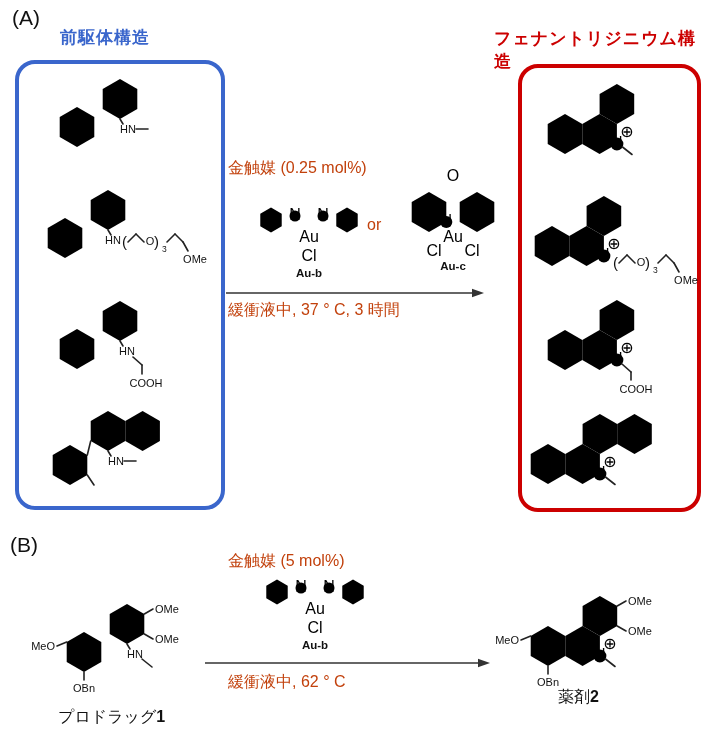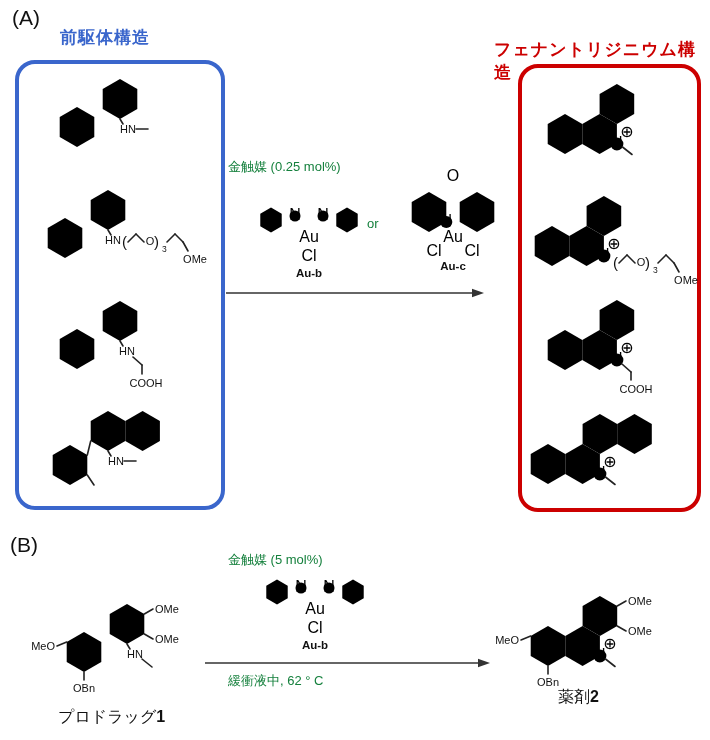--- a/index.html
+++ b/index.html
@@ -2,21 +2,21 @@
 <html><head>
 <meta charset="utf-8">
 <style>
   html,body{margin:0;padding:0;background:#fff;}
   #canvas{position:relative;width:710px;height:740px;background:#fff;overflow:hidden;
           font-family:"Liberation Sans",sans-serif;color:#111;}
   .abs{position:absolute;}
   .panel-label{font-size:21px;color:#111;}
   .box-title{font-size:17px;font-weight:bold;letter-spacing:1px;}
   .rbox{position:absolute;border-radius:20px;}
-  .jp{font-size:13px;color:#15803d;white-space:nowrap;}
+  .jp{font-size:16px;color:#c2410c;white-space:nowrap;}
   .cmpd{font-size:16px;color:#111;white-space:nowrap;text-align:right;}
   svg.struct{position:absolute;overflow:visible;}
   svg.struct line, svg.struct polygon, svg.struct polyline{
       stroke:#222;stroke-width:1.6;fill:none;stroke-linejoin:round;stroke-linecap:round;}
   svg.struct text{fill:#111;stroke:none;font-family:"Liberation Sans",sans-serif;font-size:11px;}
   svg.struct text.sub{font-size:8.5px;}
   svg.struct text.par{font-size:15px;}
   svg.struct text.lbl{font-weight:bold;font-size:11.5px;}
   svg.arrow line{stroke:#333;stroke-width:1.6;}
   svg.arrow polygon{fill:#333;stroke:none;}
@@ -100,21 +100,21 @@
         <text x="19" y="26" text-anchor="middle">Cl</text>
       </g>
     </defs>
   </svg>
 
   <div class="abs panel-label" style="left:12px;top:6px">(A)</div>
 
   <div class="abs box-title" style="left:60px;top:26px;color:#3a66cc">前駆体構造</div>
   <div class="rbox" style="left:15px;top:60px;width:202px;height:442px;border:4.5px solid #3a66cc"></div>
 
-  <div class="abs box-title" style="left:494px;top:38px;color:#cc0000">フェナントリジニウム構造</div>
+  <div class="abs box-title" style="left:494px;top:27px;color:#cc0000">フェナントリジニウム構造</div>
   <div class="rbox" style="left:518px;top:64px;width:175px;height:440px;border:4.5px solid #cc0000"></div>
 
   <svg class="struct" style="left:35px;top:75px" width="180" height="100" viewBox="0 0 180 100">
     <use href="#biph" transform="translate(42,52)"></use>
     <line x1="85" y1="44" x2="88" y2="49"></line>
     <text x="93" y="58" text-anchor="middle">HN</text>
     <line x1="101" y1="54" x2="113" y2="54"></line>
   </svg>
 
   <svg class="struct" style="left:25px;top:182px" width="200" height="118" viewBox="0 0 200 118">
@@ -166,20 +166,21 @@
   <svg class="struct" style="left:398px;top:178px" width="110" height="105" viewBox="0 0 110 105">
     <use href="#auc" transform="translate(55,52)"></use>
     <text x="55" y="92" text-anchor="middle" class="lbl">Au-c</text>
   </svg>
 
   <svg class="arrow" style="position:absolute;left:226px;top:287px" width="258" height="12" viewBox="0 0 258 12">
     <line x1="0" y1="6" x2="247" y2="6"></line>
     <polygon points="246,1.8 258,6 246,10.2"></polygon>
   </svg>
 
+  <div class="abs jp" style="left:228px;top:300px">緩衝液中, 37 ° C, 3 時間</div>
 
   <svg class="struct" style="left:535px;top:82px" width="170" height="102" viewBox="0 0 170 102">
     <use href="#phen" transform="translate(30,52)"></use>
     <line x1="87.5" y1="65" x2="97" y2="72.5"></line>
   </svg>
 
   <svg class="struct" style="left:522px;top:188px" width="185" height="118" viewBox="0 0 185 118">
     <use href="#phen" transform="translate(30,58)"></use>
     <text x="91" y="80" class="par">(</text>
     <line x1="97" y1="75" x2="105" y2="67"></line>

